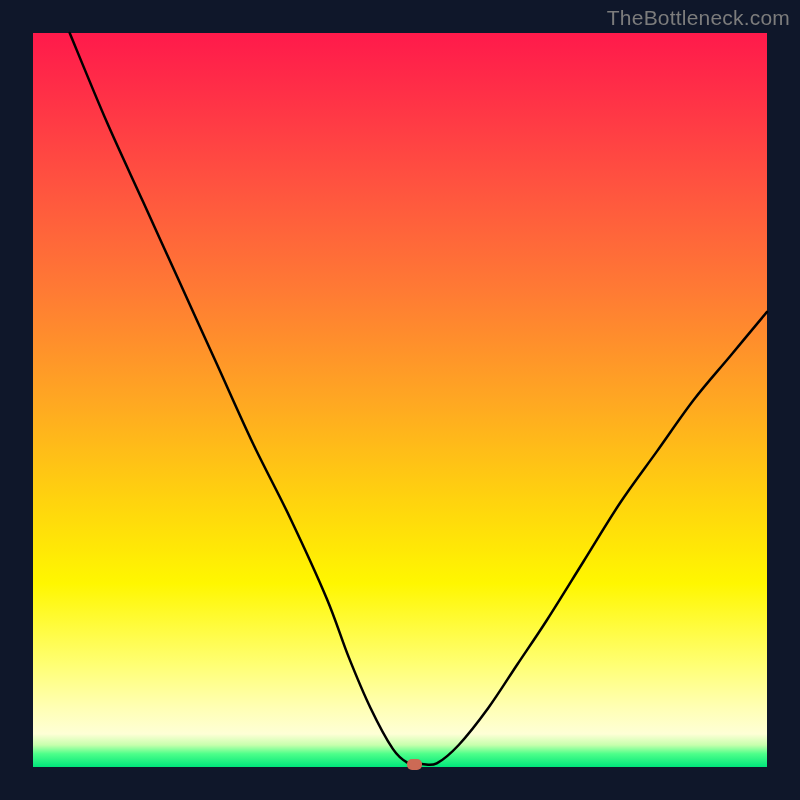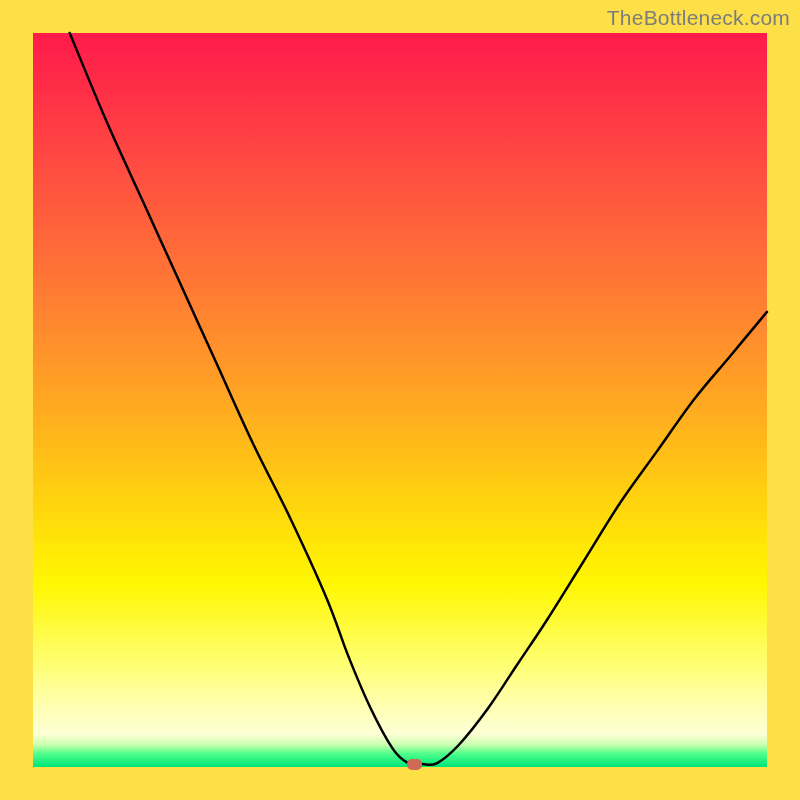--- a/index.html
+++ b/index.html
@@ -8,21 +8,21 @@
     width: 800px;
     height: 800px;
     overflow: hidden;
     background: #000;
     font-family: Arial, Helvetica, sans-serif;
   }
   .frame {
     position: relative;
     width: 800px;
     height: 800px;
-    background: #fde047;
+    background: #0f172a;
   }
   .plot {
     position: absolute;
     left: 33px;
     top: 33px;
     width: 734px;
     height: 734px;
     
     background: linear-gradient(
       to bottom,

